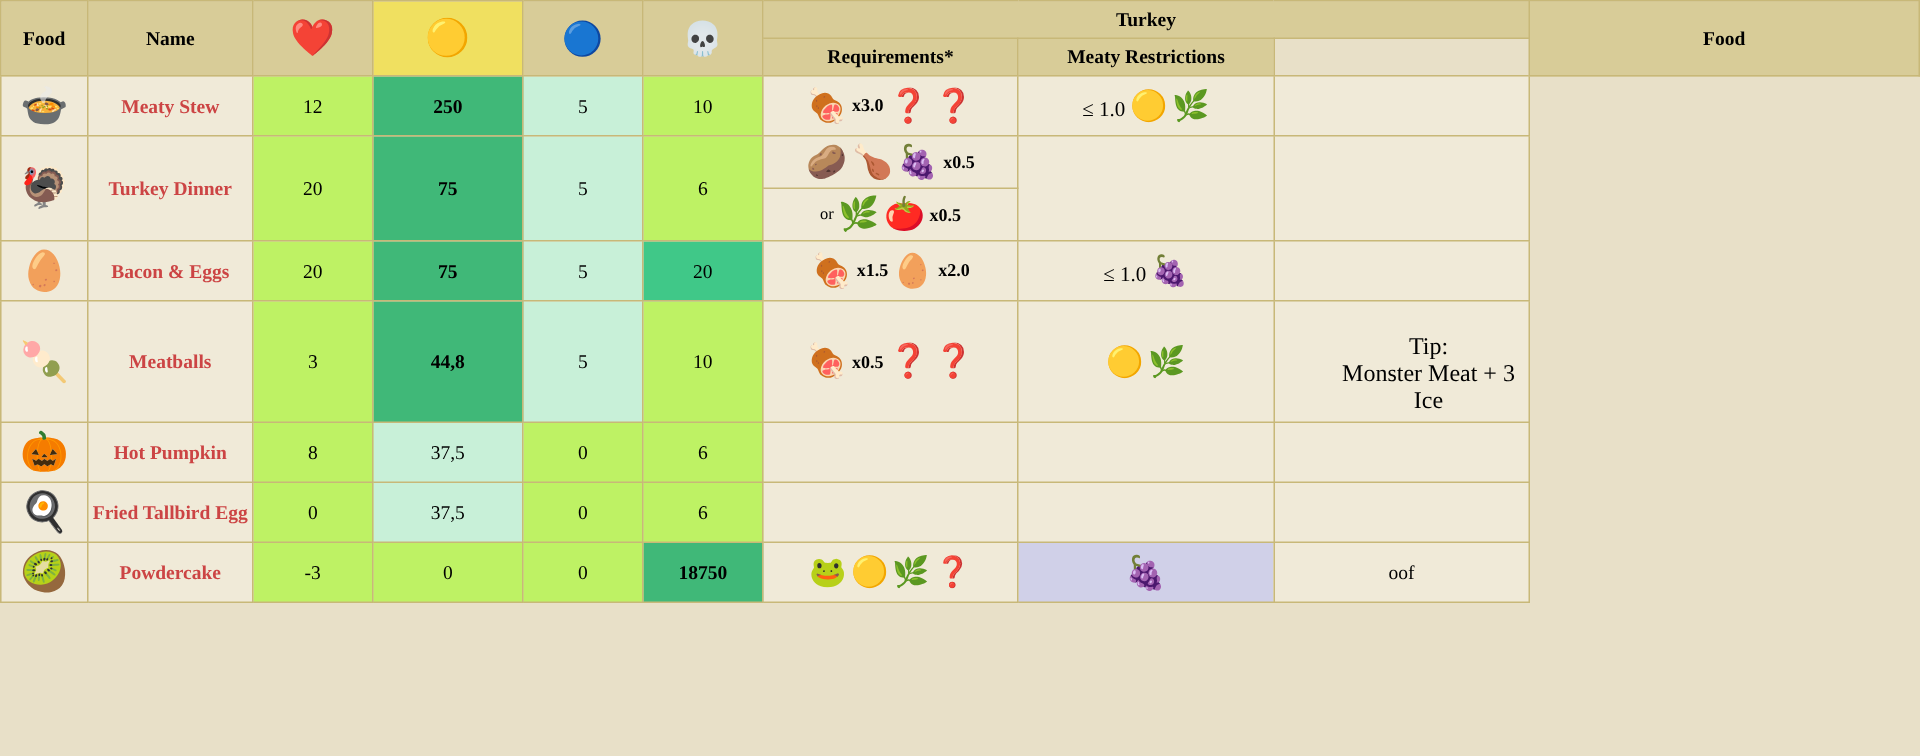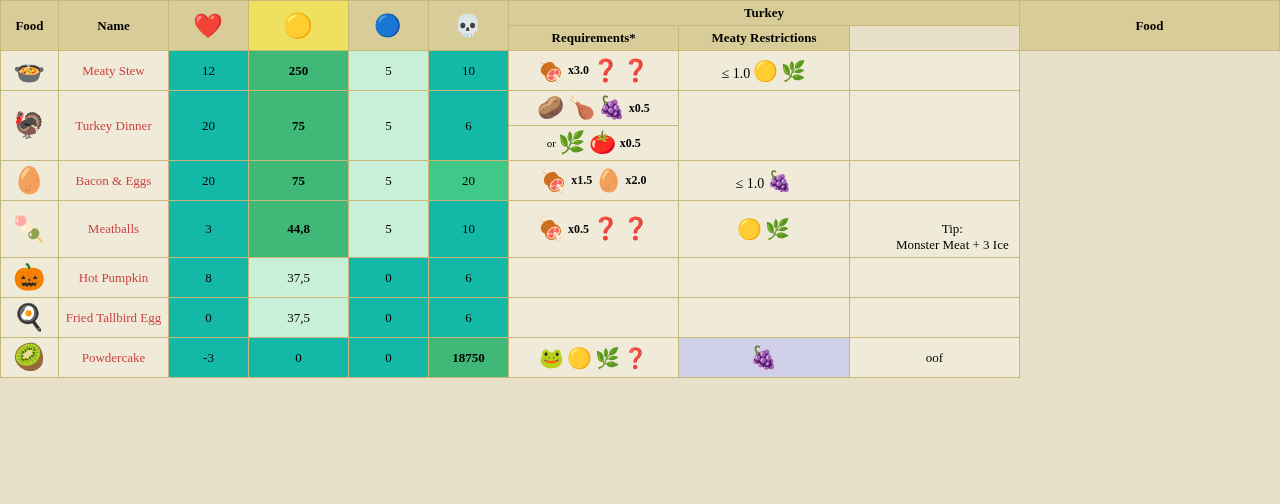--- a/index.html
+++ b/index.html
@@ -30,26 +30,26 @@
     .col-food { width: 58px; }
     .col-name { width: 110px; }
     .col-heart { width: 80px; }
     .col-gold { width: 100px; background: #f0e060; }
     .col-stomach { width: 80px; }
     .col-perish { width: 80px; }
     .col-req { width: 210px; text-align: center; }
     .col-filler { width: 220px; }
     .col-notes { width: 260px; }
 
-    .food-name { color: #cc4444; font-weight: normal; font-size: 13px; margin-top: 20px; }
+    .food-name { color: #cc4444; font-weight: bold; font-size: 13px; margin-top: 20px; }
     .bg-light-green { background: #c8f0d8; }
     .bg-green { background: #40b878; color: #000; font-weight: bold; }
     .bg-teal-green { background: #40c888; }
     .bg-lavender { background: #d0d0e8; }
-    .bg-cream { background: #14b8a6; }
+    .bg-cream { background: #bef264; }
     .span-recipe { text-align: center; }
     .multiplier { font-size: 12px; font-weight: bold; }
     .leq { font-size: 14px; }
 
     .req-row {
       display: flex;
       align-items: center;
       justify-content: center;
       gap: 3px;
     }
@@ -204,21 +204,21 @@
           <span style="font-size:22px;">🍖</span>
           <span class="multiplier">x0.5</span>
           <span style="font-size:22px;">❓</span>
           <span style="font-size:22px;">❓</span>
         </div>
       </td>
       <td style="background:#f0ead8;">
         <span style="font-size:20px;">🟡</span>
         <span style="font-size:20px;">🌿</span>
       </td>
-      <td style="background:#f0ead8; font-size:13px; white-space:pre-line;padding-left:38px;">
+      <td style="background:#f0ead8; font-size:16px; white-space:pre-line;padding-left:38px;">
         <span>Tip:
 Monster Meat + 3 Ice</span>
       </td>
     </tr>
 
     <tr style="background:#f0ead8;">
       <td>
         <span style="font-size:26px;">🎃</span>
       </td>
       <td>

